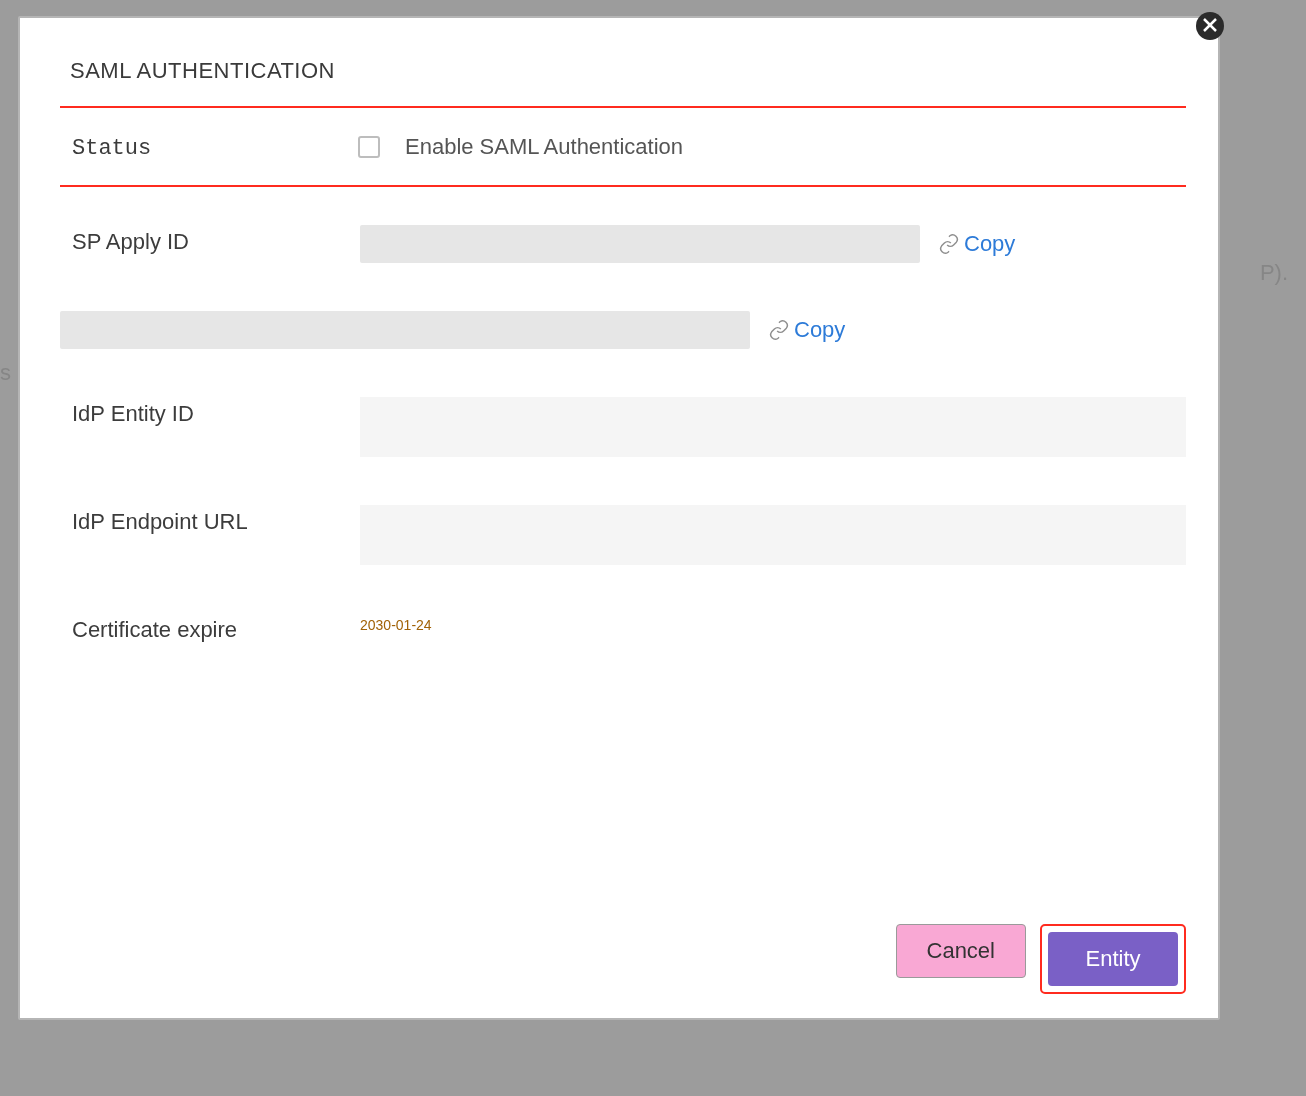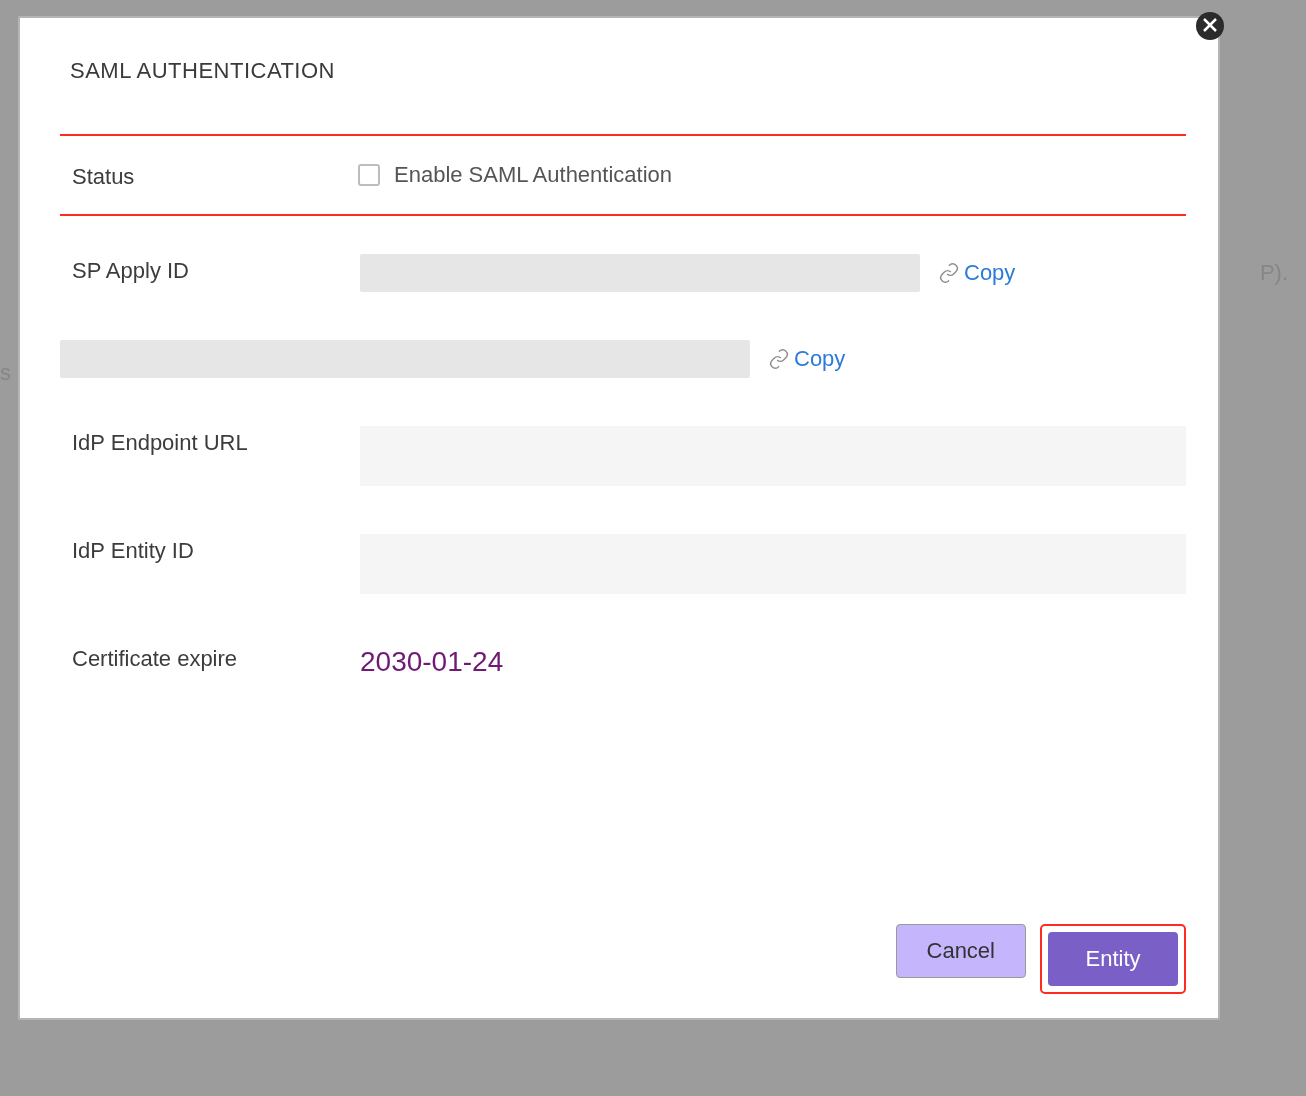--- a/index.html
+++ b/index.html
@@ -50,21 +50,21 @@
     font-weight: bold;
     cursor: pointer;
   }
   .close-btn svg { width: 14px; height: 14px; stroke: #fff; stroke-width: 2.5; }
 
   .modal-title {
     font-size: 22px;
     letter-spacing: 0.5px;
     color: #3a3a3a;
     font-weight: 500;
-    margin-bottom: 50px;
+    margin-bottom: 22px;
     margin-left: 10px;
   }
 
   .form-body { flex: 1; overflow: auto; }
 
   .row {
     display: flex;
     align-items: flex-start;
     margin-bottom: 48px;
   }
@@ -78,24 +78,24 @@
     align-items: center;
   }
   .label {
     width: 300px;
     min-width: 300px;
     font-size: 22px;
     color: #3c3c3c;
     padding-top: 4px;
     padding-left: 12px;
   }
-  .row.highlight-status .label { padding-left: 14px; }
+  .row.highlight-status .label { padding-left: 14px; font-family: Liberation Mono, monospace; }
   .control { flex: 1; display: flex; align-items: center; gap: 18px; }
 
-  .checkbox-wrap { display: flex; align-items: center; gap: 14px; }
+  .checkbox-wrap { display: flex; align-items: center; gap: 25px; }
   .checkbox {
     width: 22px; height: 22px;
     border: 2px solid #bdbdbd;
     border-radius: 3px;
     background: #fff;
     cursor: pointer;
   }
   .checkbox-label { font-size: 22px; color: #555; }
 
   .readonly-strip {
@@ -113,21 +113,21 @@
     border: none;
     height: 60px;
     font-size: 20px;
     padding: 8px 12px;
   }
 
   .copy-link { display: flex; align-items: center; gap: 4px; color: #2d7bd8; font-size: 22px; cursor: pointer; }
   .copy-link .chain-icon { width: 22px; height: 22px; display: inline-flex; }
   .copy-link .chain-icon svg { stroke: #8f8f8f; fill: none; stroke-width: 1.6; }
 
-  .static-value { font-size: 28px; color: #701a75; padding-top: 4px; }
+  .static-value { font-size: 14px; color: #a16207; padding-top: 4px; }
 
   .cert-row .control { flex-direction: column; align-items: stretch; }
   .cert-wrap {
     background: #f5f5f5;
     padding: 20px 20px 2px 20px;
   }
   .cert-textarea {
     width: 100%;
     height: 110px;
     background: #dddddd;
@@ -149,21 +149,21 @@
     height: 54px;
     padding: 0 30px;
     font-size: 22px;
     border-radius: 4px;
     cursor: pointer;
     display: flex;
     align-items: center;
     justify-content: center;
   }
   .btn-cancel {
-    background: #c4b5fd;
+    background: #f9a8d4;
     color: #333;
     border: 1.5px solid #9a9a9a;
     margin-right: 14px;
   }
   .apply-box {
     border: 2.5px solid #ff2b1f;
     border-radius: 5px;
     padding: 6px;
     display: flex;
   }
@@ -230,28 +230,28 @@
                 <path d="M10 13a5 5 0 0 0 7 0l3-3a5 5 0 0 0-7-7l-1 1"></path>
                 <path d="M14 11a5 5 0 0 0-7 0l-3 3a5 5 0 0 0 7 7l1-1"></path>
               </svg>
           </span>
           <span>Copy</span>
         </div>
       </div>
     </div>
 
     <div class="row">
+      <div class="label">IdP Entity ID</div>
+      <div class="control">
+        <input class="text-input" type="text" value="" style="">
+      </div>
+    </div>
+
+    <div class="row">
       <div class="label">IdP Endpoint URL</div>
-      <div class="control">
-        <input class="text-input" type="text" value="" style="">
-      </div>
-    </div>
-
-    <div class="row">
-      <div class="label">IdP Entity ID</div>
       <div class="control">
         <input class="text-input" type="text" value="" style="">
       </div>
     </div>
 
     <div class="row">
       <div class="label">Certificate expire</div>
       <div class="control">
         <div class="static-value">2030-01-24</div>
       </div>

